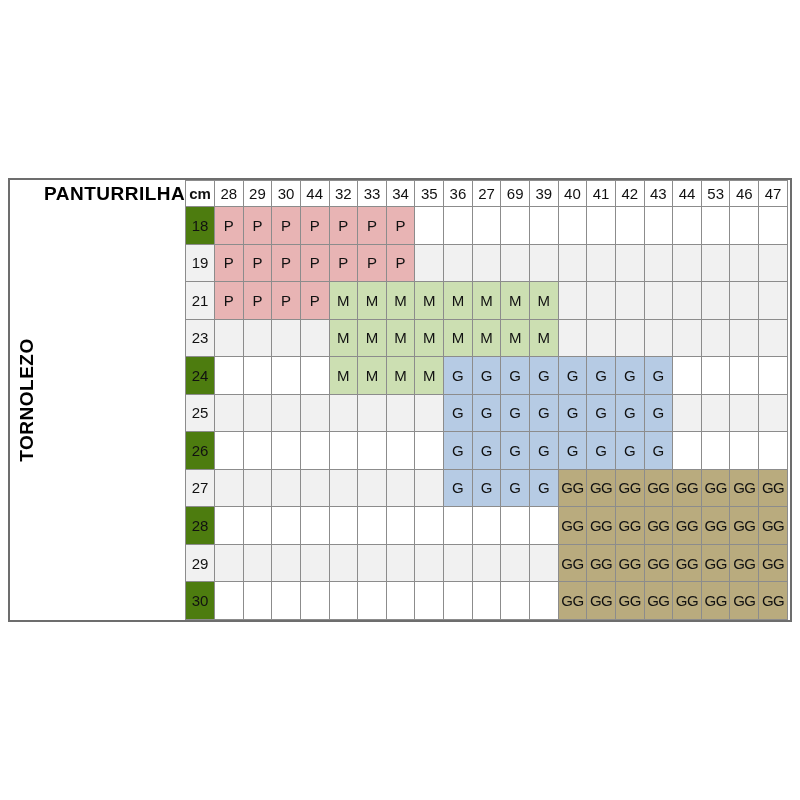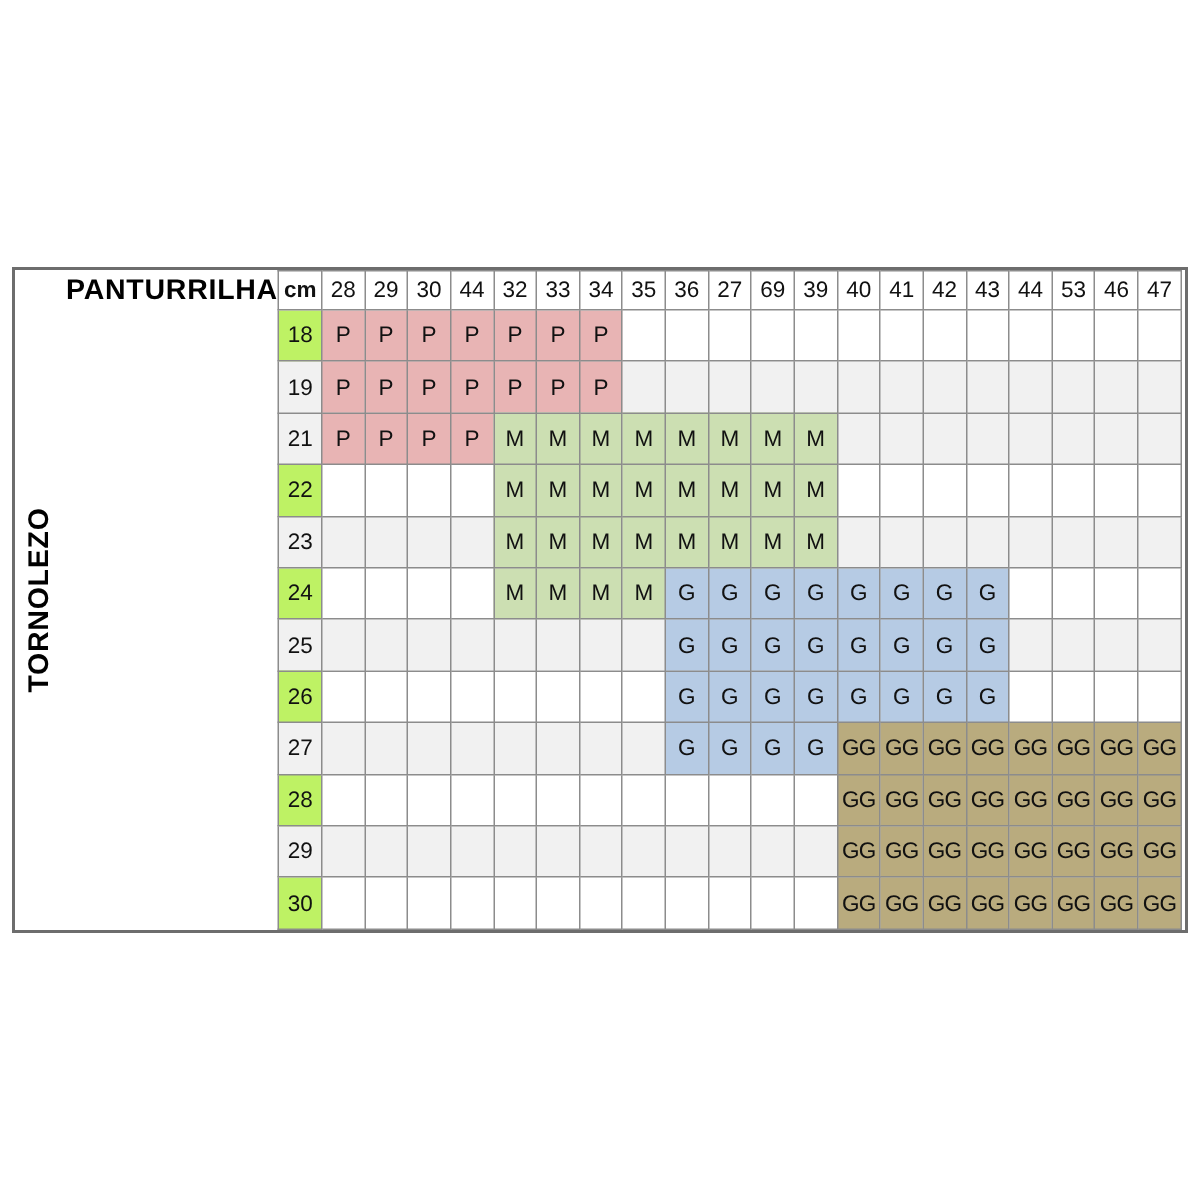--- a/index.html
+++ b/index.html
@@ -91,21 +91,21 @@
     background: #ffffff;
   }
   table.grid th.colhead {
     font-weight: normal;
     font-size: 15px;
     background: #ffffff;
   }
   table.grid td.rowhead {
     font-weight: normal;
     font-size: 15px;
-    background: #bef264;
+    background: #4d7c0f;
     width: 38px;
   }
   table.grid tr.alt td.rowhead,
   table.grid tr.alt td.empty {
     background: #f1f1f1;
   }
   td.empty { background: #ffffff; }
 
   td.cell-P {
     background: #e8b4b4;
@@ -230,43 +230,20 @@
               <td class="cell-M">M</td>
               <td class="empty"></td>
               <td class="empty"></td>
               <td class="empty"></td>
               <td class="empty"></td>
               <td class="empty"></td>
               <td class="empty"></td>
               <td class="empty"></td>
               <td class="empty"></td>
             </tr>
-            <tr>
-              <td class="rowhead">22</td>
-              <td class="empty"></td>
-              <td class="empty"></td>
-              <td class="empty"></td>
-              <td class="empty"></td>
-              <td class="cell-M">M</td>
-              <td class="cell-M">M</td>
-              <td class="cell-M">M</td>
-              <td class="cell-M">M</td>
-              <td class="cell-M">M</td>
-              <td class="cell-M">M</td>
-              <td class="cell-M">M</td>
-              <td class="cell-M">M</td>
-              <td class="empty"></td>
-              <td class="empty"></td>
-              <td class="empty"></td>
-              <td class="empty"></td>
-              <td class="empty"></td>
-              <td class="empty"></td>
-              <td class="empty"></td>
-              <td class="empty"></td>
-            </tr>
             <tr class="alt">
               <td class="rowhead">23</td>
               <td class="empty"></td>
               <td class="empty"></td>
               <td class="empty"></td>
               <td class="empty"></td>
               <td class="cell-M">M</td>
               <td class="cell-M">M</td>
               <td class="cell-M">M</td>
               <td class="cell-M">M</td>

